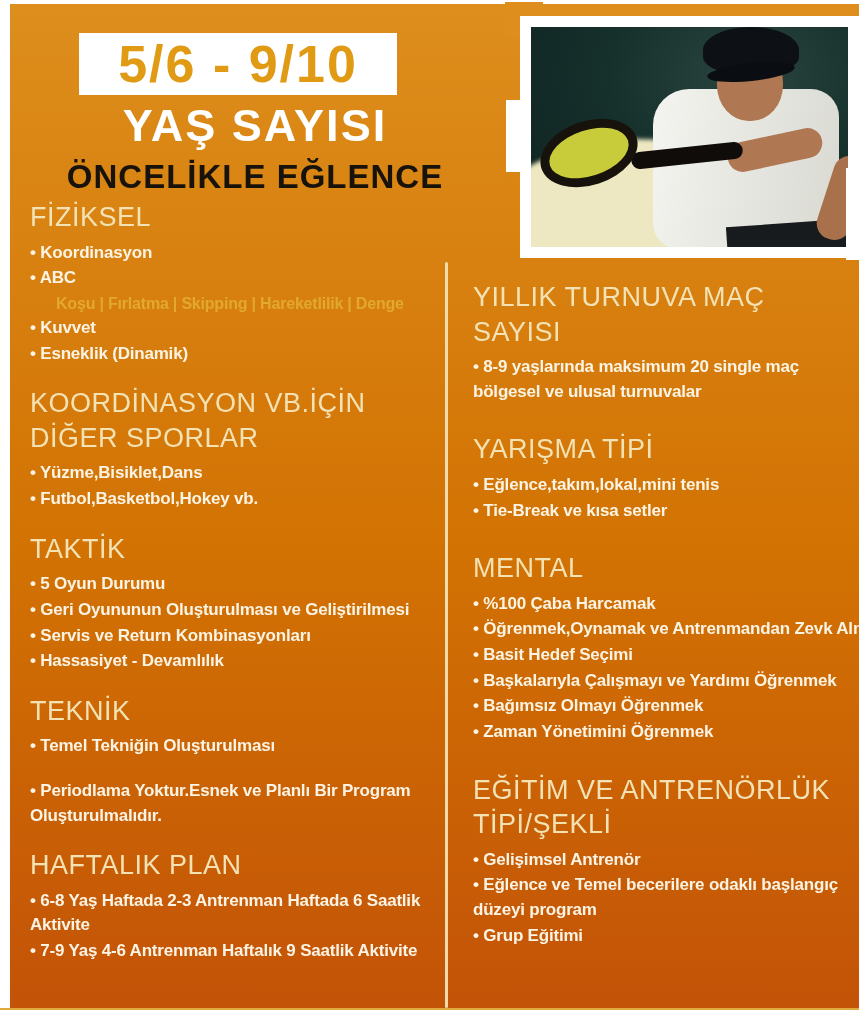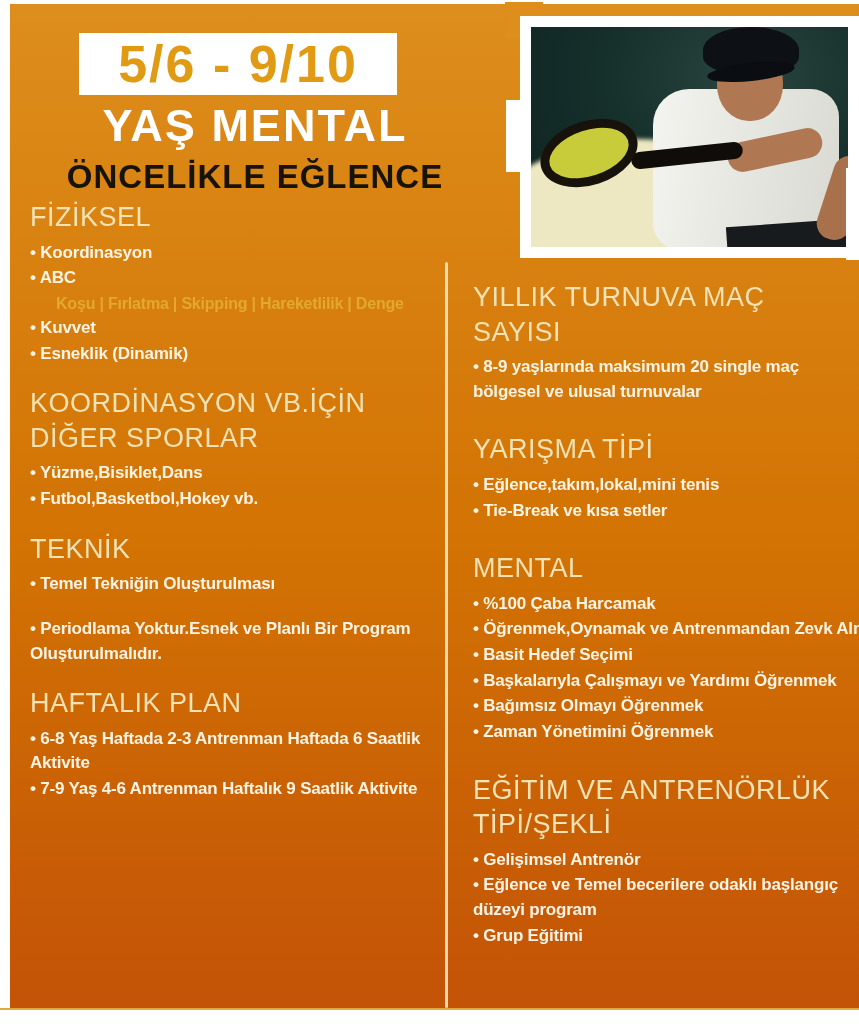--- a/index.html
+++ b/index.html
@@ -103,21 +103,21 @@
 </style>
 </head>
 <body>
 
 <div class="page">
   <div class="canvas"></div>
 
   <div class="agebox">
     <span class="num">5/6 - 9/10</span>
   </div>
-  <div class="yas-grubu">YAŞ MENTAL</div>
+  <div class="yas-grubu">YAŞ SAYISI</div>
   <div class="tagline">ÖNCELİKLE EĞLENCE</div>
 
   <div class="frame-notch-orange"></div>
   <div class="photo-frame">
     <div class="photo">
       <div class="ball-blur"></div>
       <div class="torso"></div>
       <div class="pants"></div>
       <div class="right-arm"></div>
       <div class="left-arm"></div>
@@ -146,20 +146,29 @@
     </div>
     <div class="section">
       <h2 class="sec-title">KOORDİNASYON VB.İÇİN
 DİĞER SPORLAR</h2>
       <div>
           <div class="bullet">Yüzme,Bisiklet,Dans</div>
           <div class="bullet">Futbol,Basketbol,Hokey vb.</div>
         </div>
     </div>
     <div class="section">
+      <h2 class="sec-title">TAKTİK</h2>
+      <div>
+          <div class="bullet">5 Oyun Durumu</div>
+          <div class="bullet">Geri Oyununun Oluşturulması ve Geliştirilmesi</div>
+          <div class="bullet">Servis ve Return Kombinasyonları</div>
+          <div class="bullet">Hassasiyet - Devamlılık</div>
+        </div>
+    </div>
+    <div class="section">
       <h2 class="sec-title">TEKNİK</h2>
       <div>
           <div class="bullet">Temel Tekniğin Oluşturulması</div>
         </div>
     </div>
     <div class="section">
       <div>
           <div class="bullet">Periodlama Yoktur.Esnek ve Planlı Bir Program Oluşturulmalıdır.</div>
         </div>
     </div>

